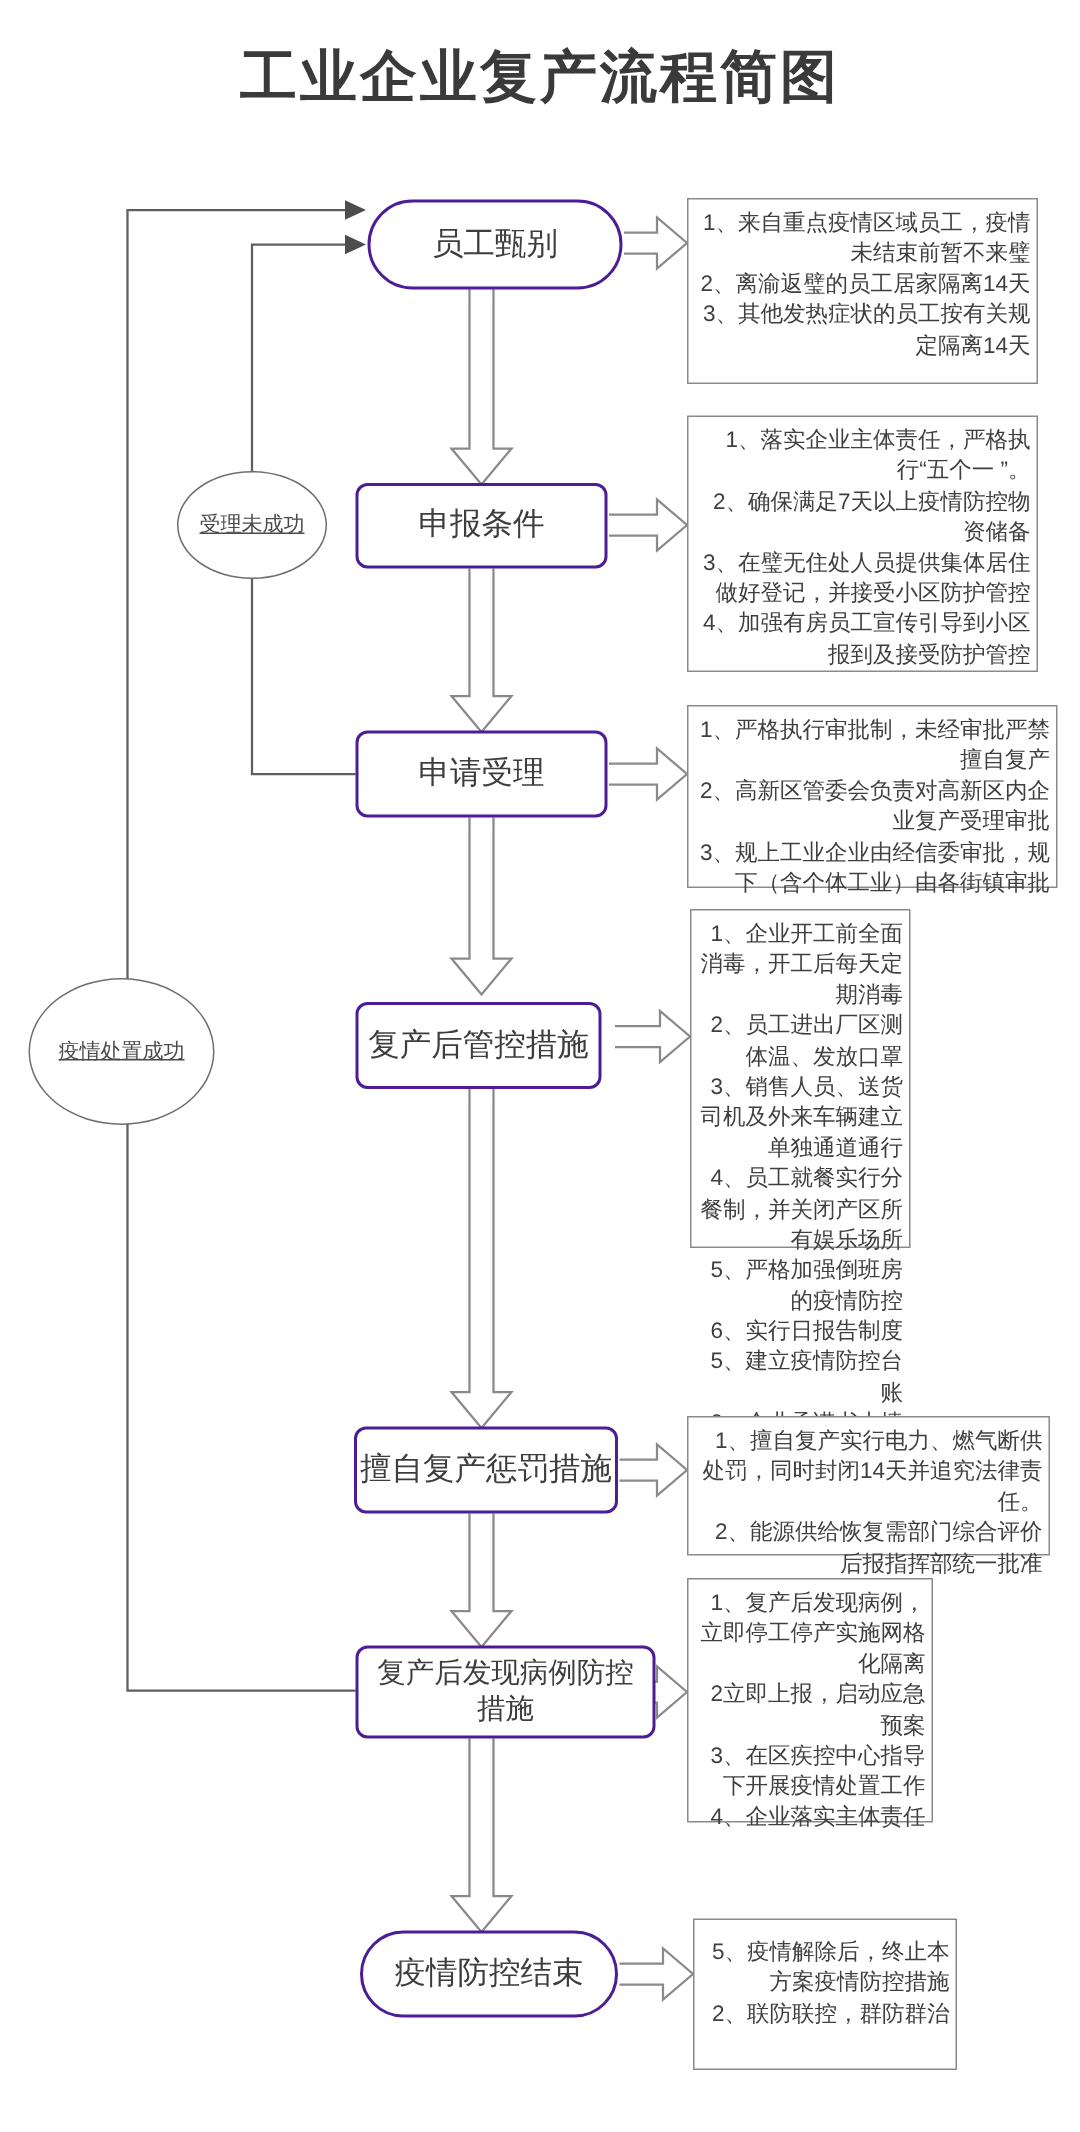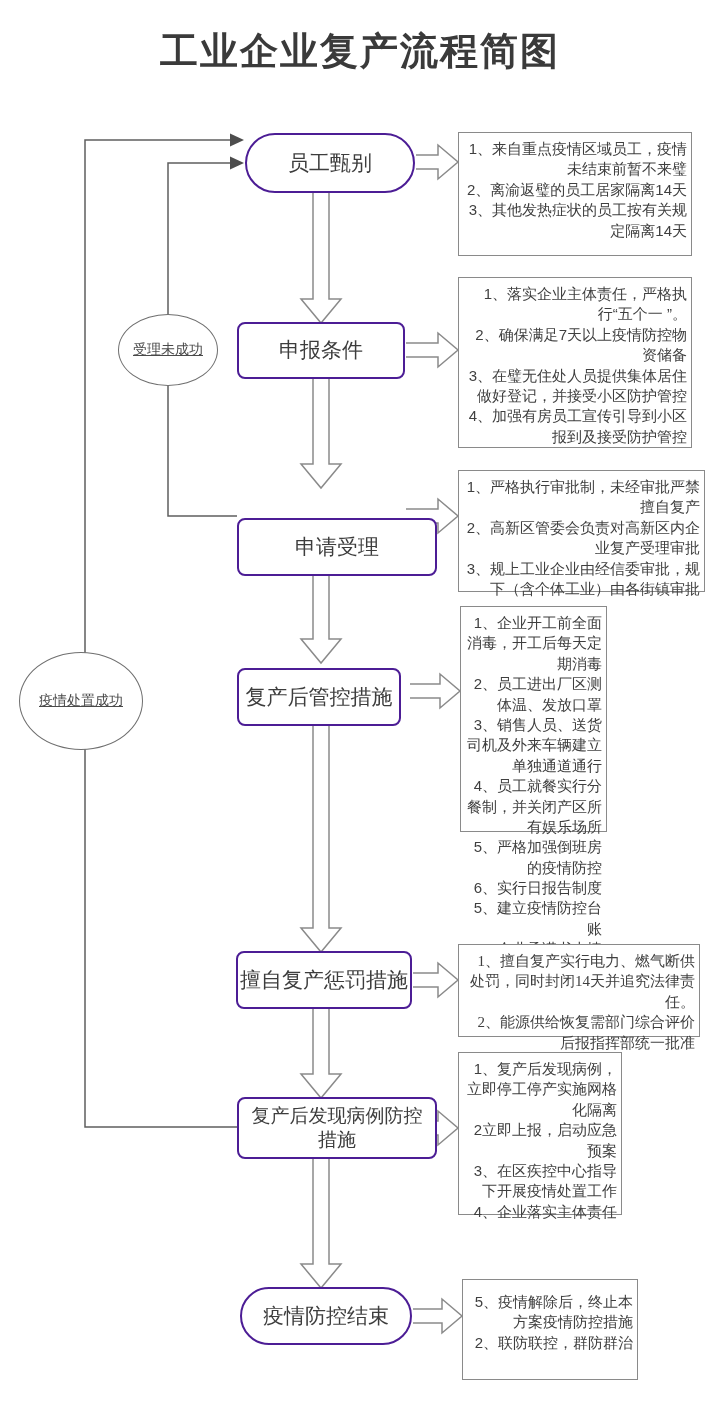--- a/index.html
+++ b/index.html
@@ -59,21 +59,21 @@
     <path d="M410,684 L440,684 L440,674 L460,691 L440,708 L440,698 L410,698" fill="#ffffff" stroke="#8a8a8a" stroke-width="1.5"></path>
     <path d="M413,973 L438,973 L438,963 L458,980 L438,997 L438,987 L413,987" fill="#ffffff" stroke="#8a8a8a" stroke-width="1.5"></path>
     <path d="M410,1121 L438,1121 L438,1111 L458,1128 L438,1145 L438,1135 L410,1135" fill="#ffffff" stroke="#8a8a8a" stroke-width="1.5"></path>
     <path d="M413,1309 L442,1309 L442,1299 L462,1316 L442,1333 L442,1323 L413,1323" fill="#ffffff" stroke="#8a8a8a" stroke-width="1.5"></path>
   </svg>
 
   <div class="title">工业企业复产流程简图</div>
 
   <div class="node stadium" style="left:245px;top:133px;width:170px;height:60px;">员工甄别</div>
   <div class="node rect" style="left:237px;top:322px;width:168px;height:57px;">申报条件</div>
-  <div class="node rect" style="left:237px;top:487px;width:200px;height:58px;margin-top:31px;">申请受理</div>
+  <div class="node rect" style="left:237px;top:487px;width:168px;height:58px;">申请受理</div>
   <div class="node rect" style="left:237px;top:668px;width:164px;height:58px;">复产后管控措施</div>
   <div class="node rect" style="left:236px;top:951px;width:176px;height:58px;">擅自复产惩罚措施</div>
   <div class="node rect small-text" style="left:237px;top:1097px;width:200px;height:62px;">复产后发现病例防控措施</div>
   <div class="node stadium" style="left:240px;top:1287px;width:172px;height:58px;">疫情防控结束</div>
 
   <div class="loop-ellipse" style="left:118px;top:314px;width:100px;height:72px;">受理未成功</div>
   <div class="loop-ellipse" style="left:19px;top:652px;width:124px;height:98px;">疫情处置成功</div>
 
   <div class="detail-box" style="left:458px;top:132px;width:234px;height:124px;">
       <div class="detail-item">1、来自重点疫情区域员工，疫情未结束前暂不来璧</div>
@@ -94,21 +94,21 @@
   <div class="detail-box" style="left:460px;top:606px;width:147px;height:226px;">
       <div class="detail-item">1、企业开工前全面消毒，开工后每天定期消毒</div>
       <div class="detail-item">2、员工进出厂区测体温、发放口罩</div>
       <div class="detail-item">3、销售人员、送货司机及外来车辆建立单独通道通行</div>
       <div class="detail-item">4、员工就餐实行分餐制，并关闭产区所有娱乐场所</div>
       <div class="detail-item">5、严格加强倒班房的疫情防控</div>
       <div class="detail-item">6、实行日报告制度</div>
       <div class="detail-item">5、建立疫情防控台账</div>
       <div class="detail-item">8、企业承诺书上墙公开，接受监督</div>
     </div>
-  <div class="detail-box" style="left:458px;top:944px;width:242px;height:93px;font-family:Liberation Serif, serif;">
+  <div class="detail-box" style="left:458px;top:944px;width:242px;height:93px;">
       <div class="detail-item">1、擅自复产实行电力、燃气断供处罚，同时封闭14天并追究法律责任。</div>
       <div class="detail-item">2、能源供给恢复需部门综合评价后报指挥部统一批准</div>
     </div>
   <div class="detail-box" style="left:458px;top:1052px;width:164px;height:163px;">
       <div class="detail-item">1、复产后发现病例，立即停工停产实施网格化隔离</div>
       <div class="detail-item">2立即上报，启动应急预案</div>
       <div class="detail-item">3、在区疾控中心指导下开展疫情处置工作</div>
       <div class="detail-item">4、企业落实主体责任</div>
     </div>
   <div class="detail-box" style="left:462px;top:1279px;width:176px;height:101px;padding-top:12px;">

